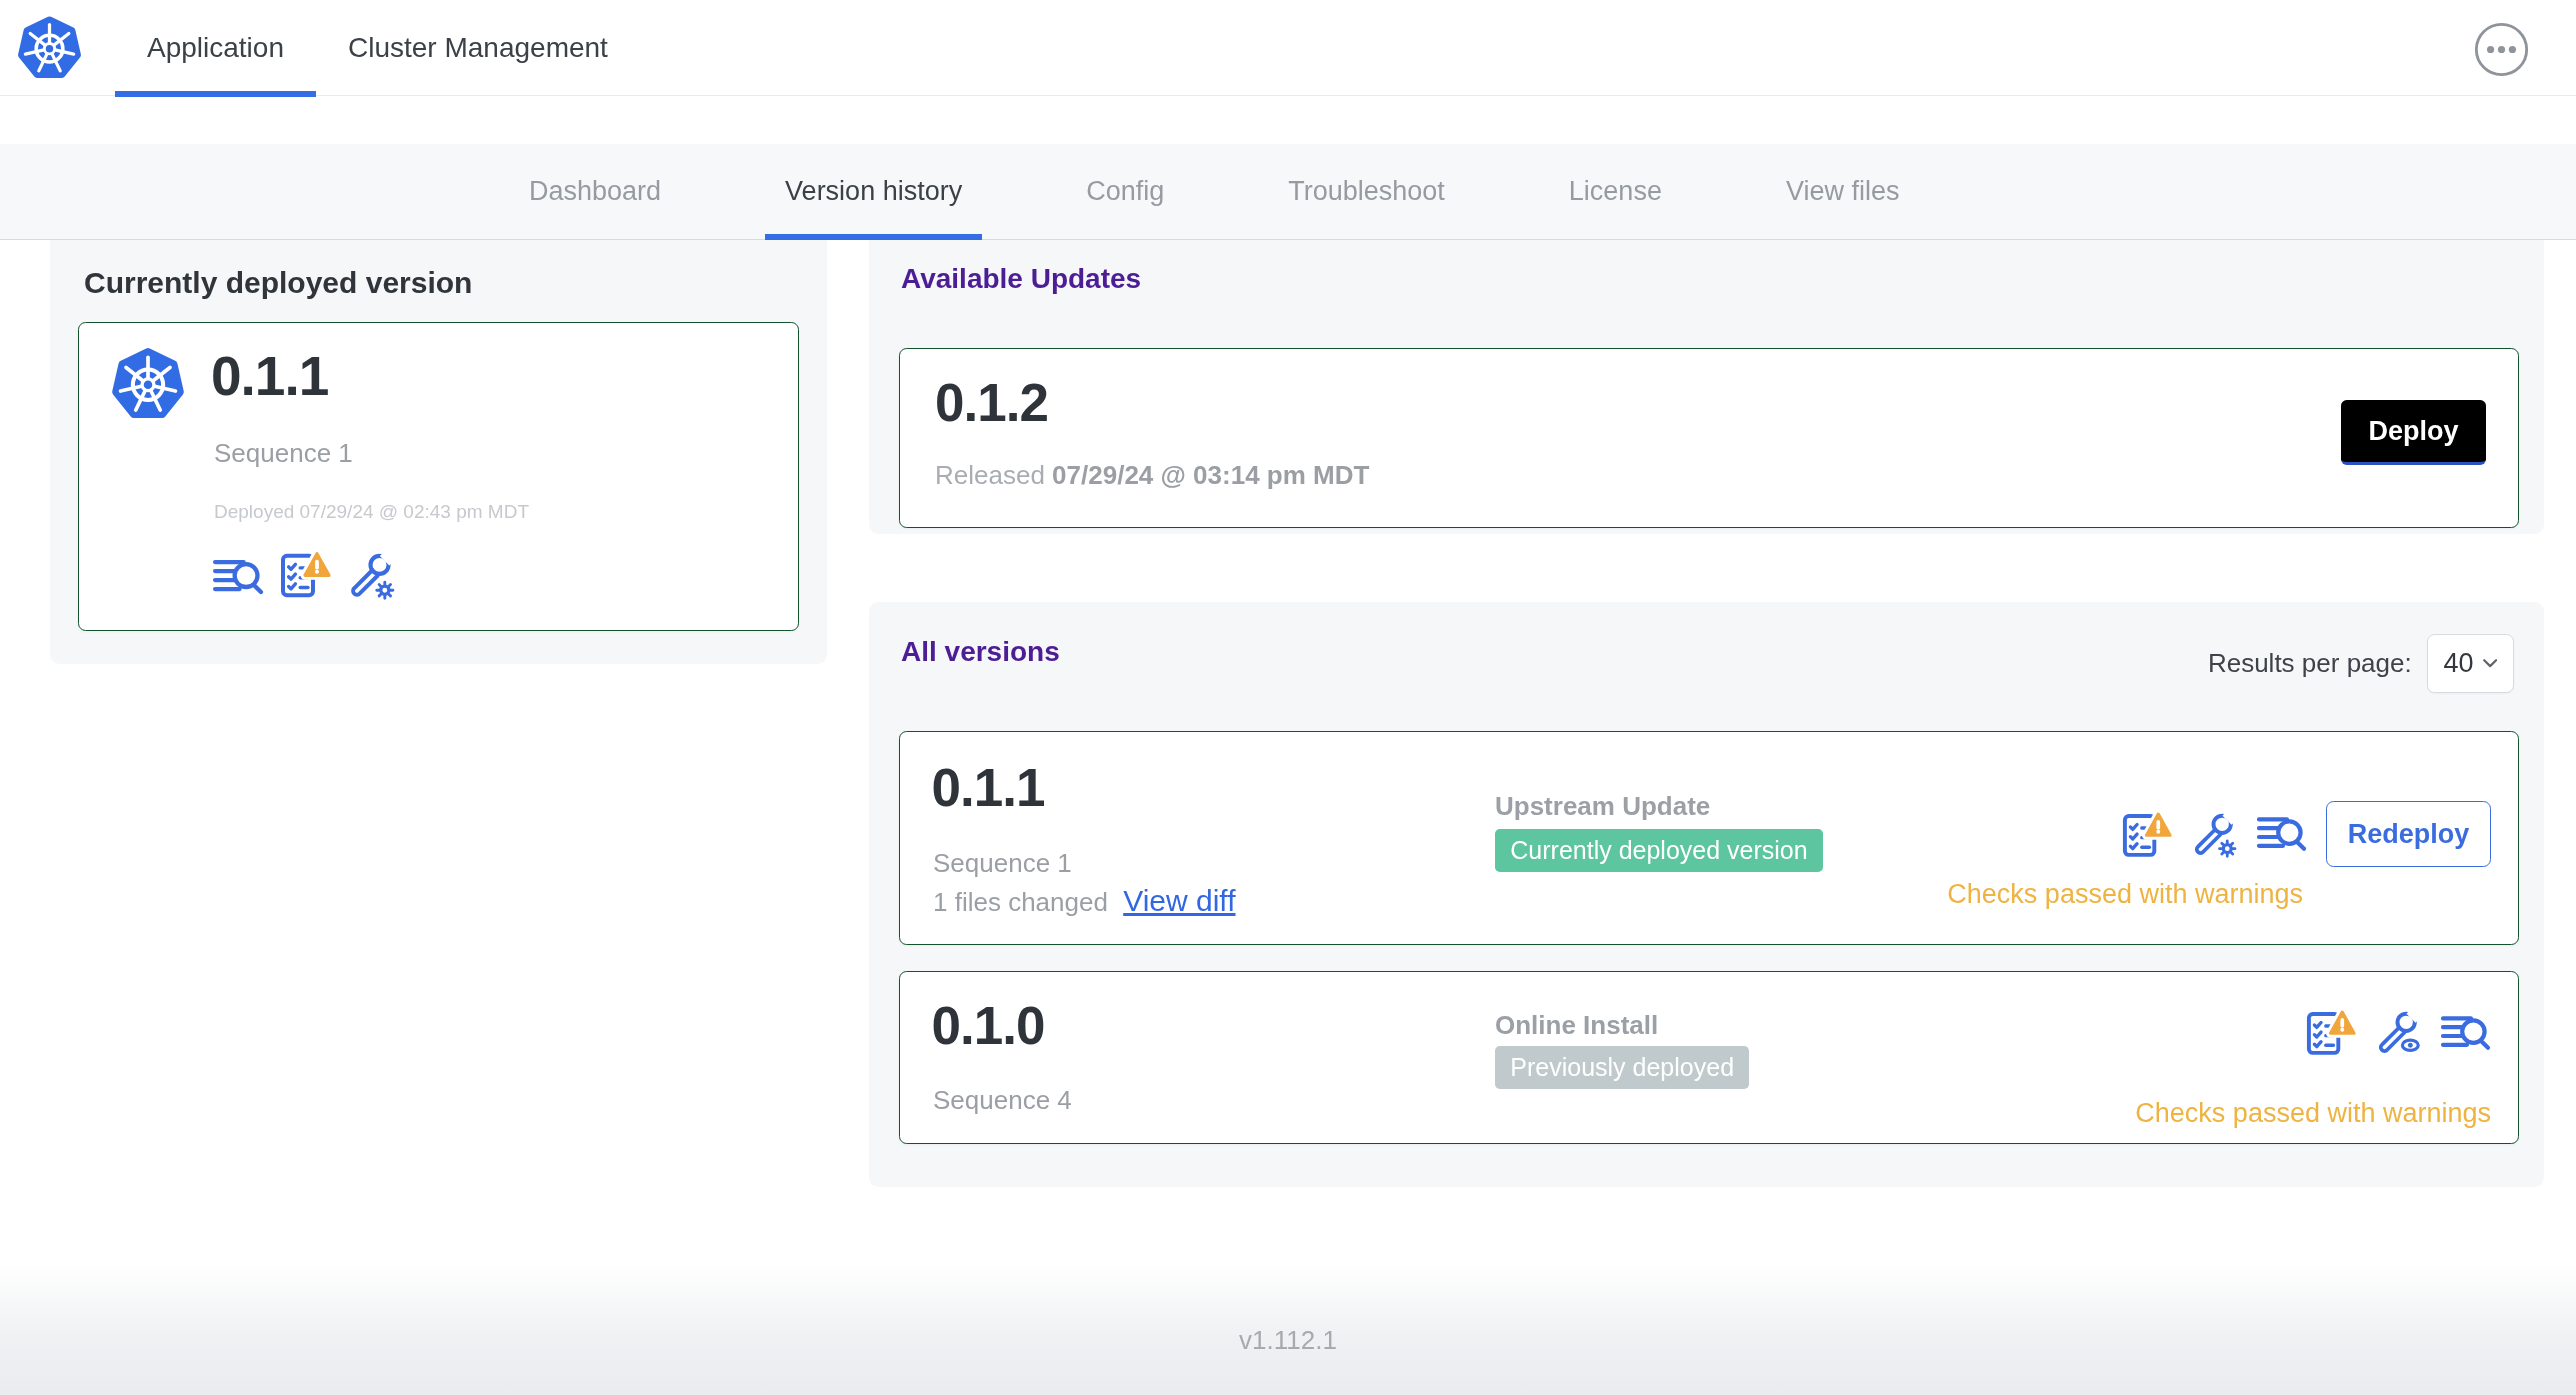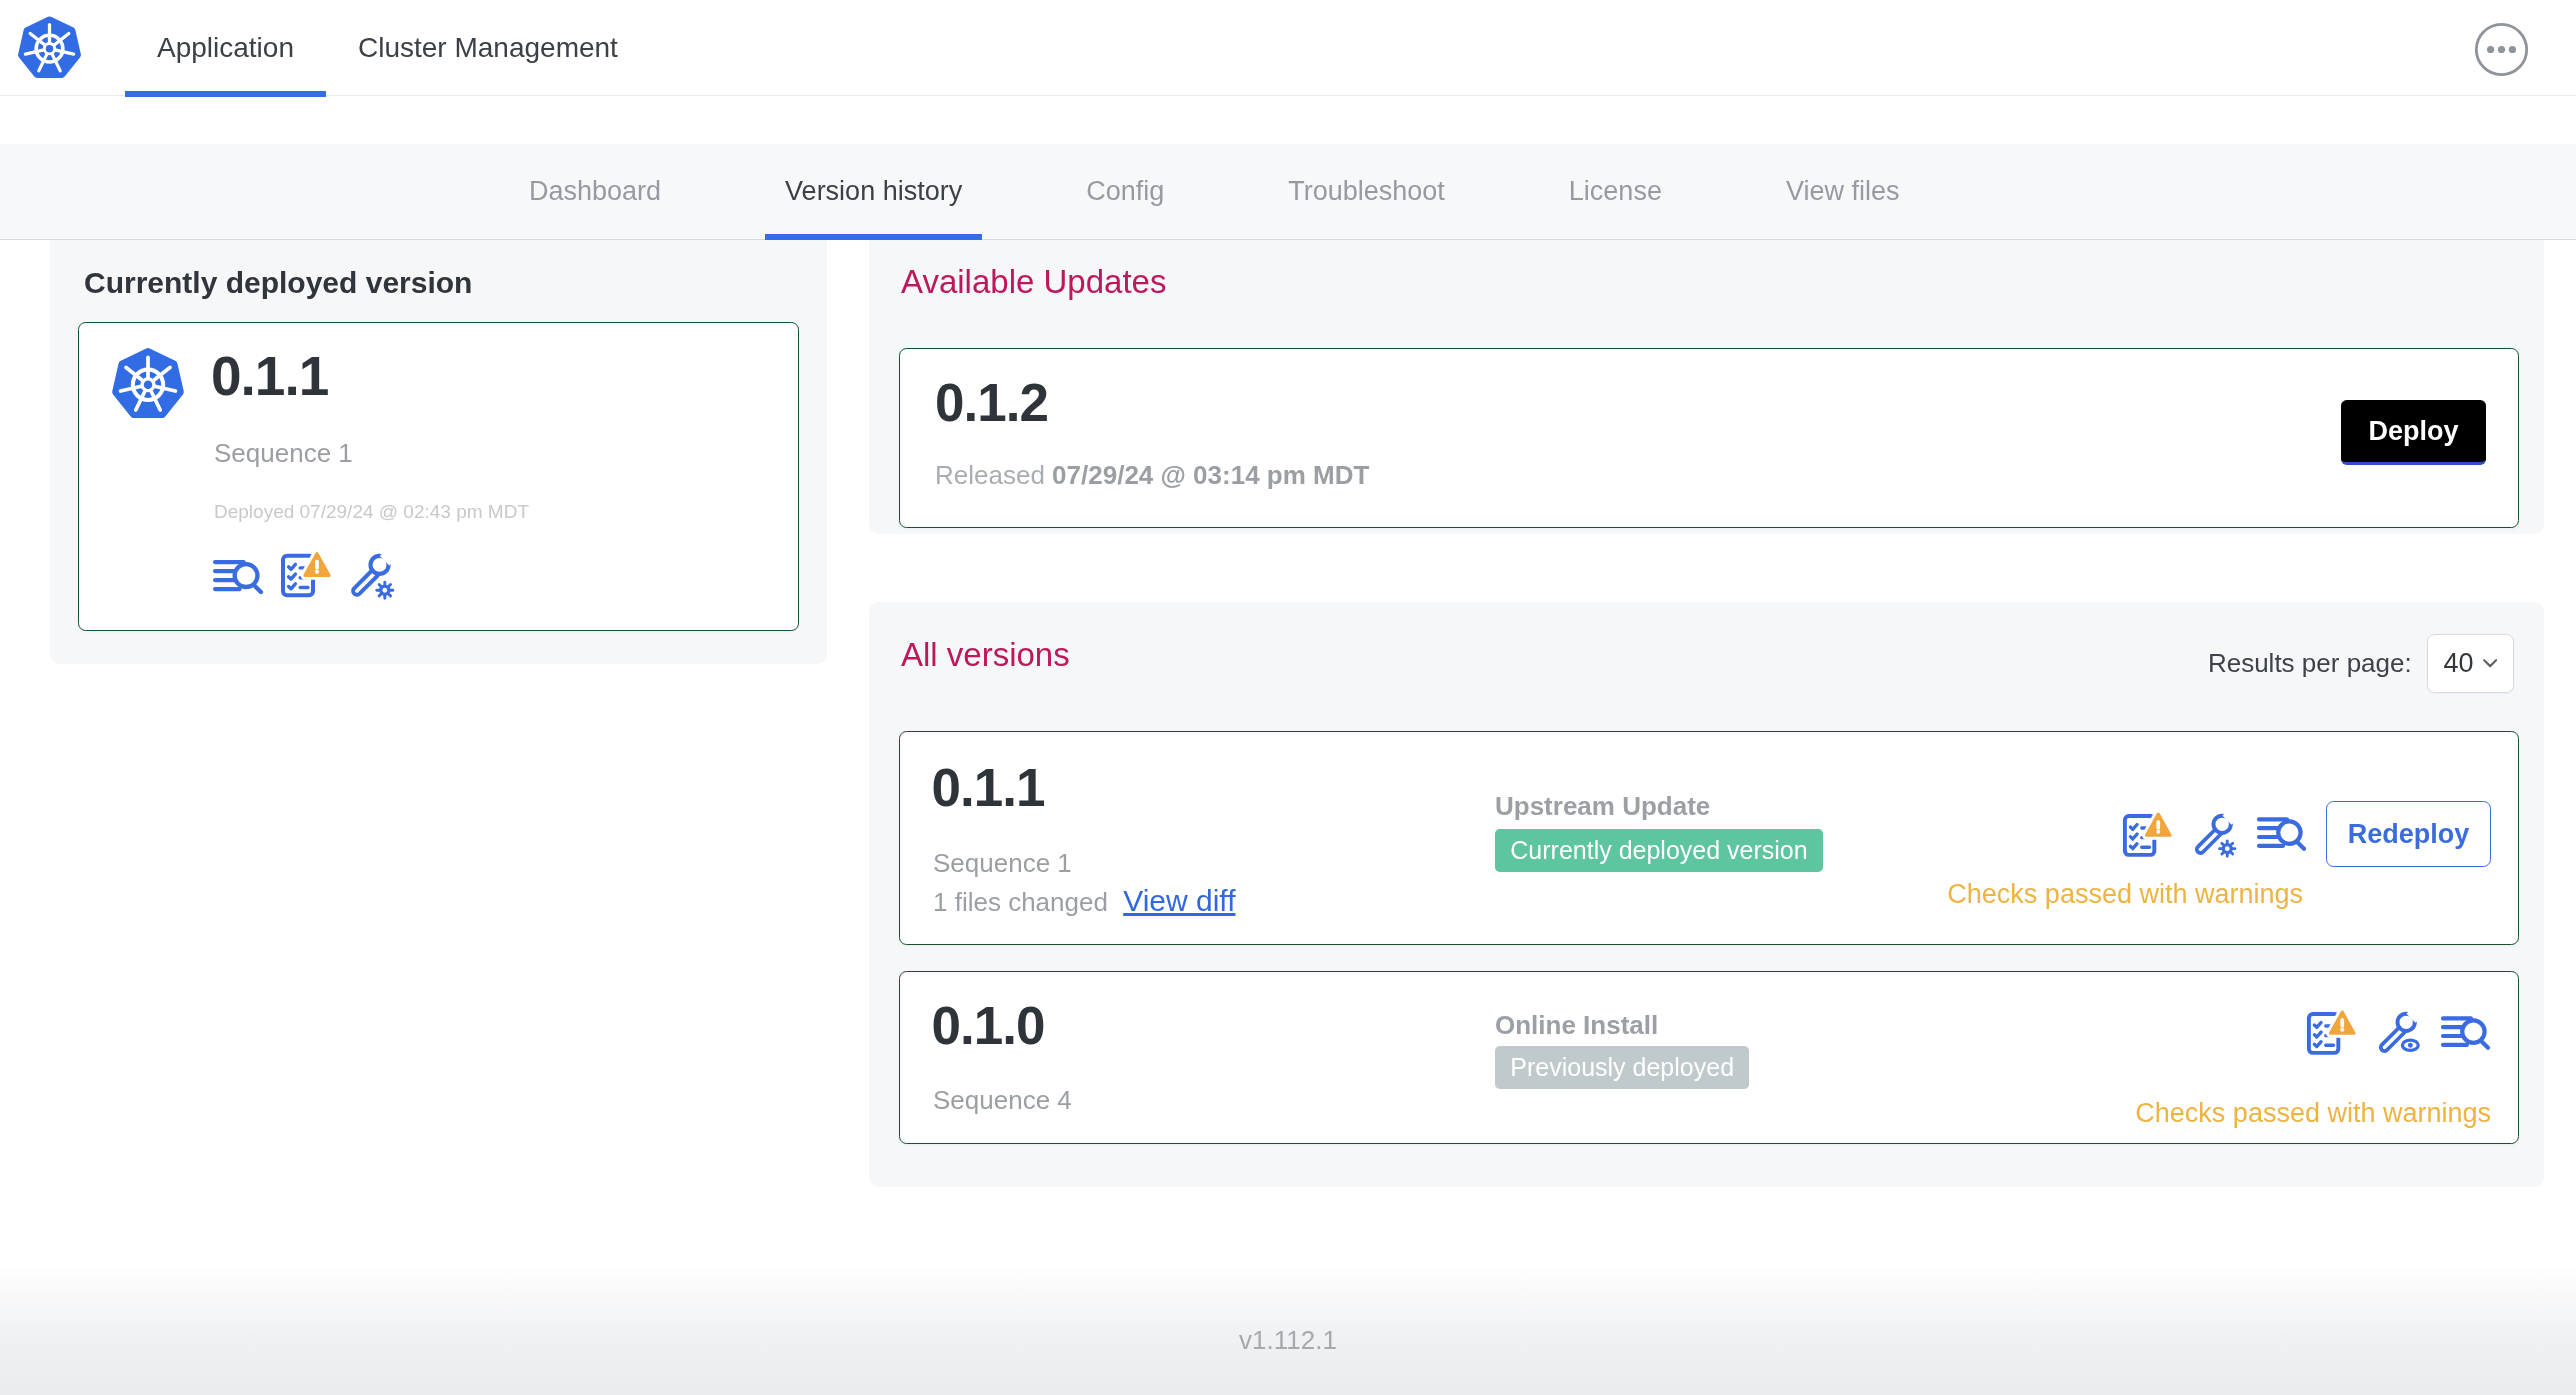--- a/index.html
+++ b/index.html
@@ -10,21 +10,21 @@
     position:relative;
     overflow:hidden;
     color:#363b42;
   }
   
   .topbar {
     position:absolute; left:0; top:0; width:2576px; height:96px;
     background:#ffffff; border-bottom:1px solid #e8eaec; z-index:5;
   }
   .k8s-logo-header { position:absolute; left:17px; top:14.3px; width:65px; height:68px; }
-  .top-tabs { position:absolute; left:125px; top:0; height:96px; display:flex; }
+  .top-tabs { position:absolute; left:115px; top:0; height:96px; display:flex; }
   .top-tab {
     position:relative; height:96px; display:flex; align-items:center;
     padding:0 32px; font-size:28px; color:#3c4147; cursor:pointer;
   }
   .top-tab .tab-underline {
     display:none; position:absolute; left:0; right:0; bottom:-1px; height:5.7px;
     background:#356de4;
   }
   .top-tab.active .tab-underline { display:block; }
   .menu-btn {
@@ -48,21 +48,21 @@
   }
   .subnav-item.active .tab-underline { display:block; }
 
   
   .gray-card { position:absolute; background:#f5f7f9; border-radius:9.5px; }
   .white-card {
     position:absolute; background:#ffffff; border-radius:7.6px;
     border:1px solid #14532d; box-shadow:0 1px 2.9px rgba(50,60,70,0.05);
   }
   .card-title { font-size:30px; font-weight:bold; color:#30353b; }
-  .card-title-sm { font-size:33px; font-weight:normal; color:#be185d; }
+  .card-title-sm { font-size:28px; font-weight:bold; color:#4c1d95; }
 
   
   .card-current { left:50px; top:232px; width:777px; height:432px; }
   .card-current .card-title { position:absolute; left:34px; top:34px; }
   .cv-inner { left:28px; top:90px; width:721px; height:309px; }
   .k8s-logo-card { position:absolute; left:31.5px; top:23px; width:74px; height:76px; }
   .cv-version { position:absolute; left:132px; top:21px; font-size:55px; font-weight:bold; color:#2f343a; letter-spacing:-1px; }
   .cv-seq { position:absolute; left:135px; top:115px; font-size:26px; color:#9b9fa4; }
   .cv-deployed { position:absolute; left:135px; top:178px; font-size:19px; color:#c6c9cd; }
   .cv-icons { position:absolute; left:132px; top:225px; display:flex; align-items:flex-end; gap:13.4px; }

